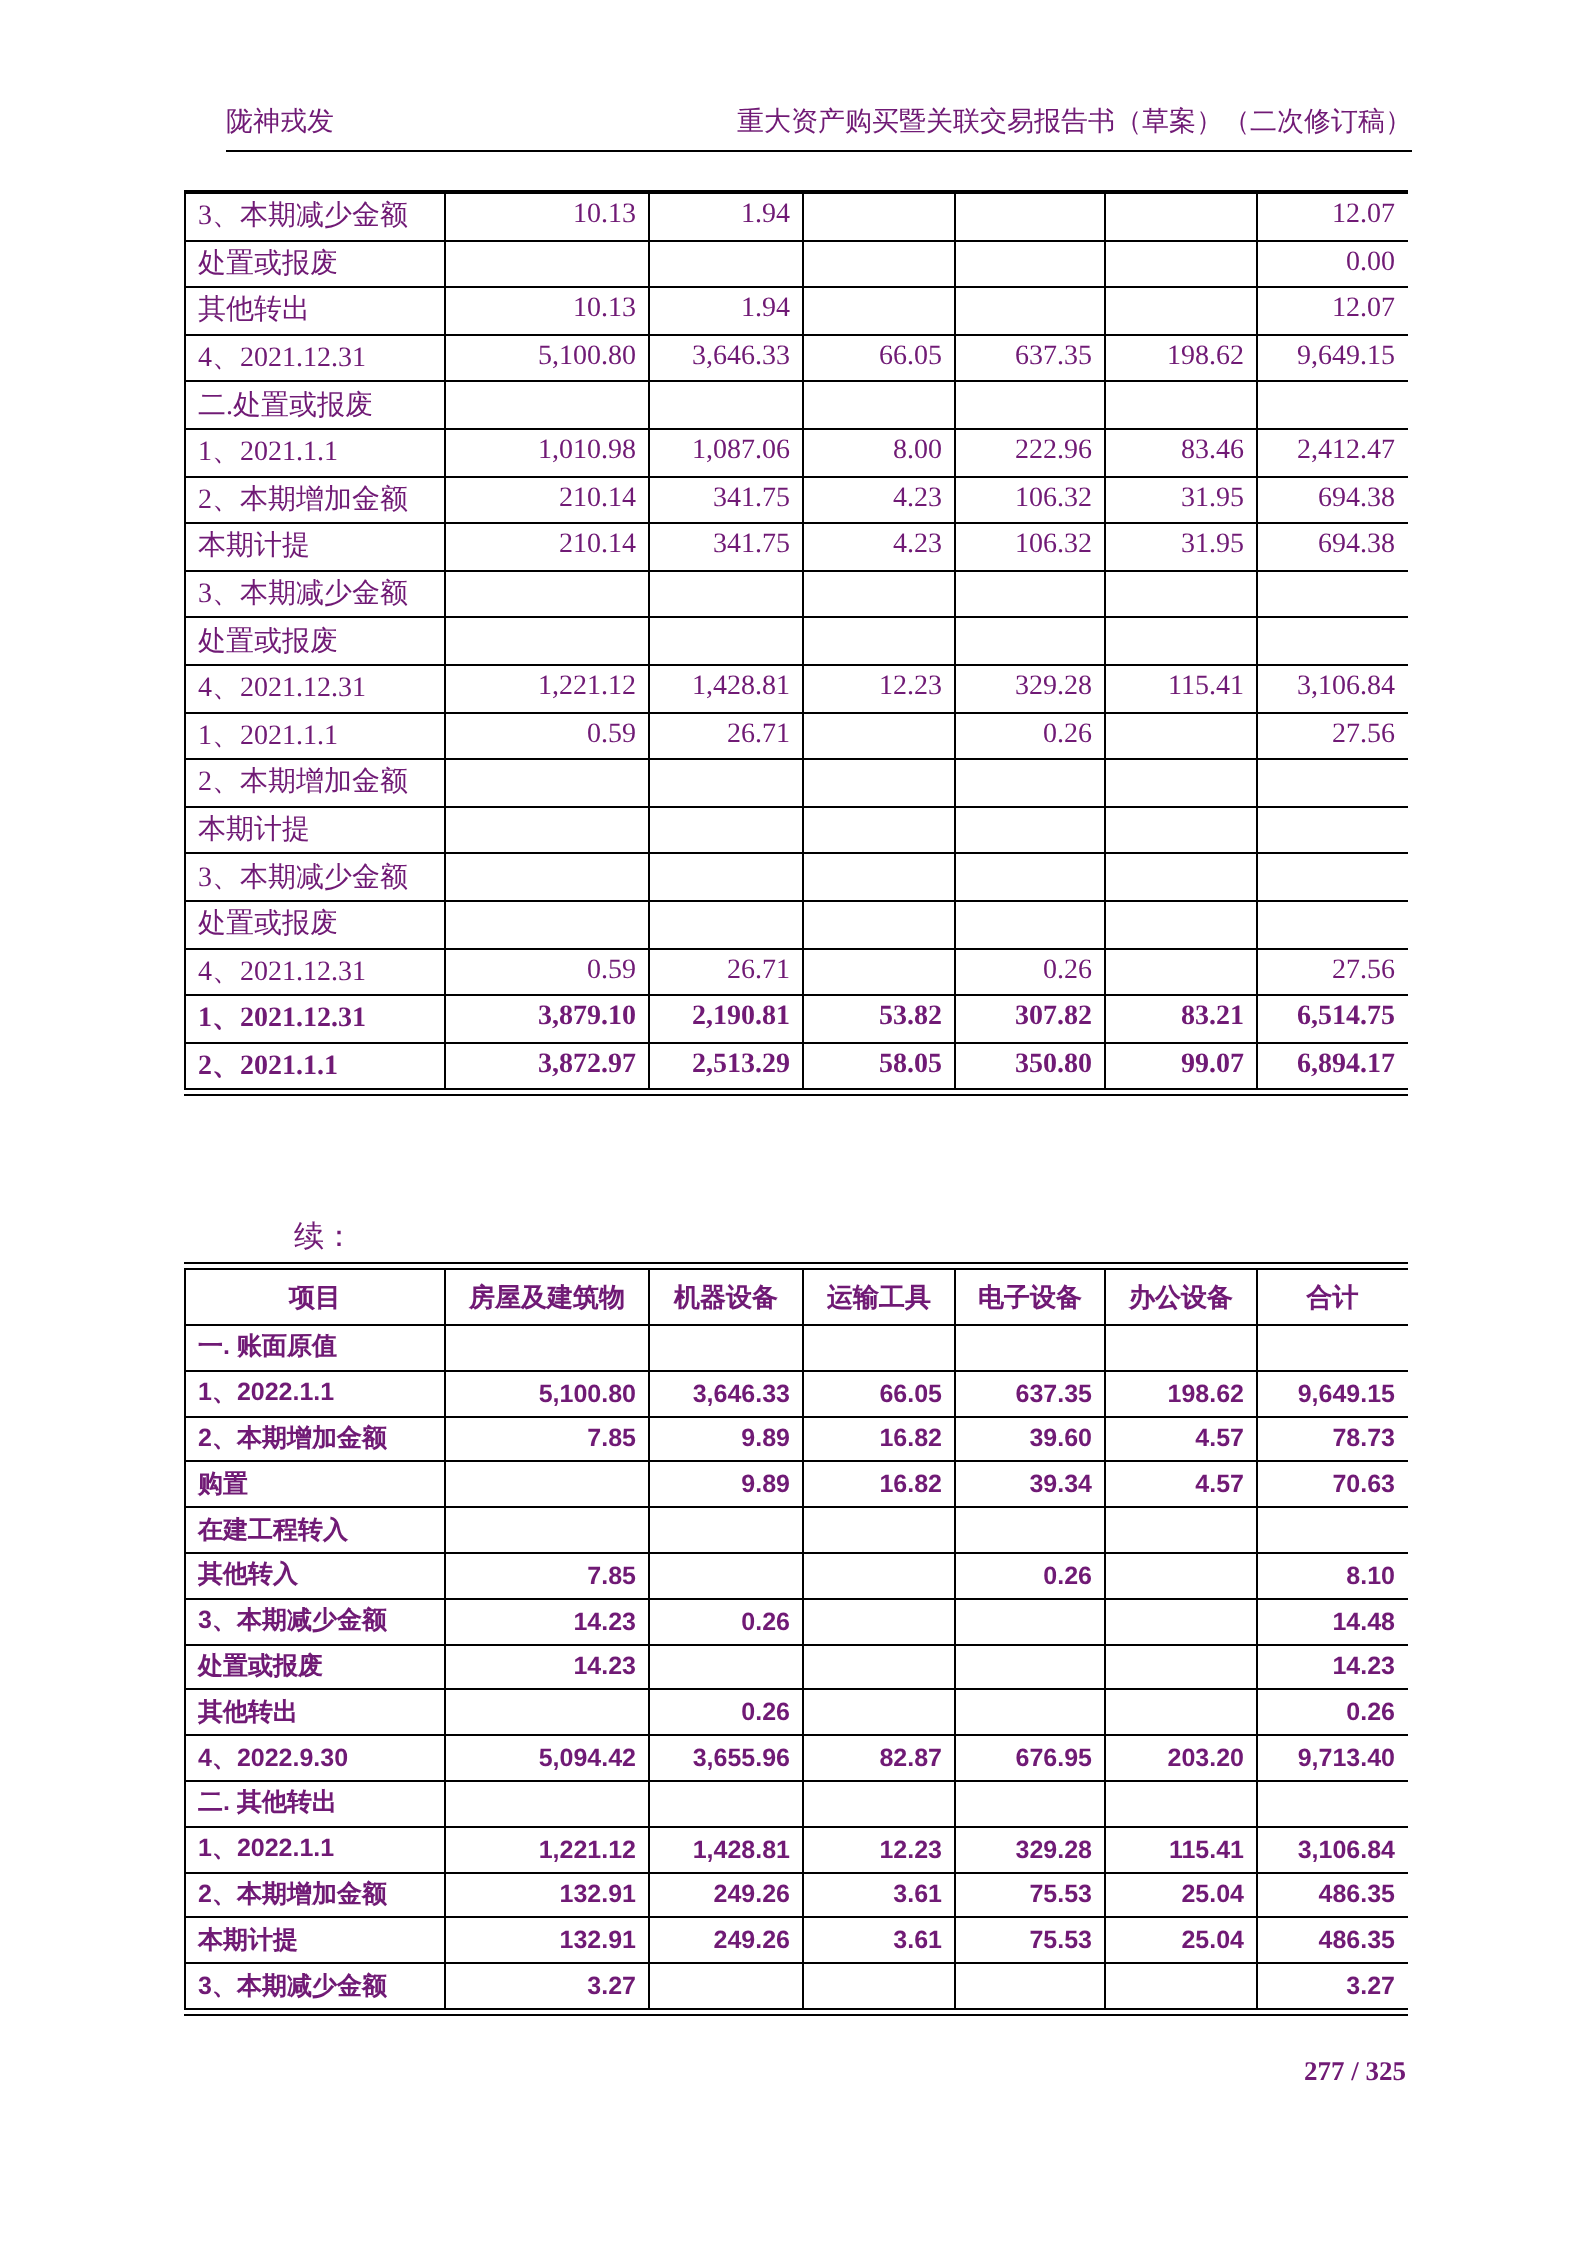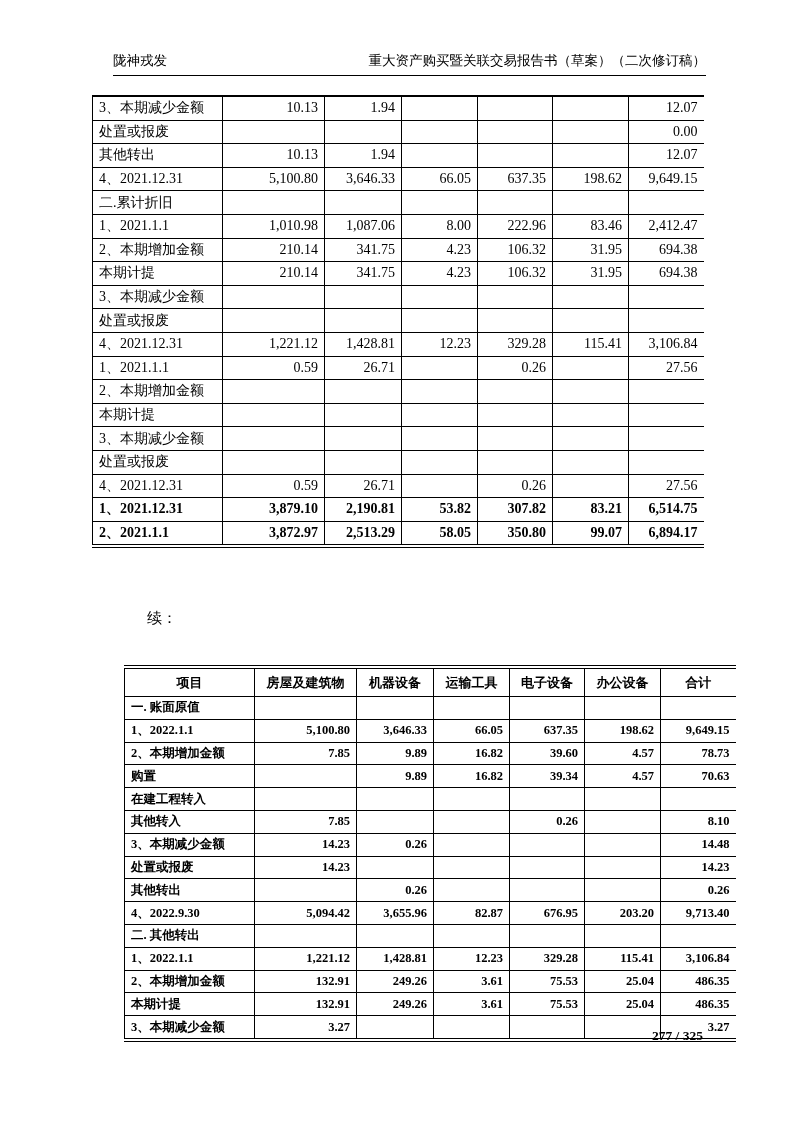--- a/index.html
+++ b/index.html
@@ -1,21 +1,21 @@
 <!DOCTYPE html>
 <html><head>
 <meta charset="utf-8">
 <style>
   html,body{margin:0;padding:0;background:#e8e8e8;}
   #page{
     position:relative;
     width:793px;height:1122px;
     background:#ffffff;
     font-family:"Liberation Serif", serif;
-    color:#000000;
+    color:#701a75;
     overflow:hidden;
   }
   
   #doc-header{
     position:absolute;left:113px;top:52px;width:593px;
     display:flex;justify-content:space-between;align-items:flex-end;
     border-bottom:1.5px solid #000;
     padding-bottom:5px;
     font-size:13.5px;
   }
@@ -48,26 +48,25 @@
     font-size:14px;
   }
   #table1 td{height:22.6px;}
   
   #continued{
     position:absolute;left:147px;top:609px;
     font-size:15px;
   }
   
   #table2{
-    top:665px;
+    top:631px;
     border-top:4px double #000;
     border-bottom:4px double #000;
-    font-family:Liberation Serif, serif;
+    font-family:Liberation Sans, sans-serif;
     font-size:12.5px;
-    margin-left:32px;
   }
   #table2 th{
     height:27px;font-weight:bold;text-align:center;font-size:13px;
   }
   #table2 td{height:21.8px;font-weight:bold;}
   
   #page-number{
     position:absolute;left:92px;top:1028px;width:611px;
     text-align:right;
     font-weight:bold;font-size:13.5px;
@@ -124,21 +123,21 @@
         <tr>
           <td class="label ind1">4、2021.12.31</td>
           <td class="num">5,100.80</td>
           <td class="num">3,646.33</td>
           <td class="num">66.05</td>
           <td class="num">637.35</td>
           <td class="num">198.62</td>
           <td class="num">9,649.15</td>
         </tr>
         <tr>
-          <td class="label ind0">二.累计折旧</td>
+          <td class="label ind0">二.处置或报废</td>
           <td class="num"></td>
           <td class="num"></td>
           <td class="num"></td>
           <td class="num"></td>
           <td class="num"></td>
           <td class="num"></td>
         </tr>
         <tr>
           <td class="label ind1">1、2021.1.1</td>
           <td class="num">1,010.98</td>

